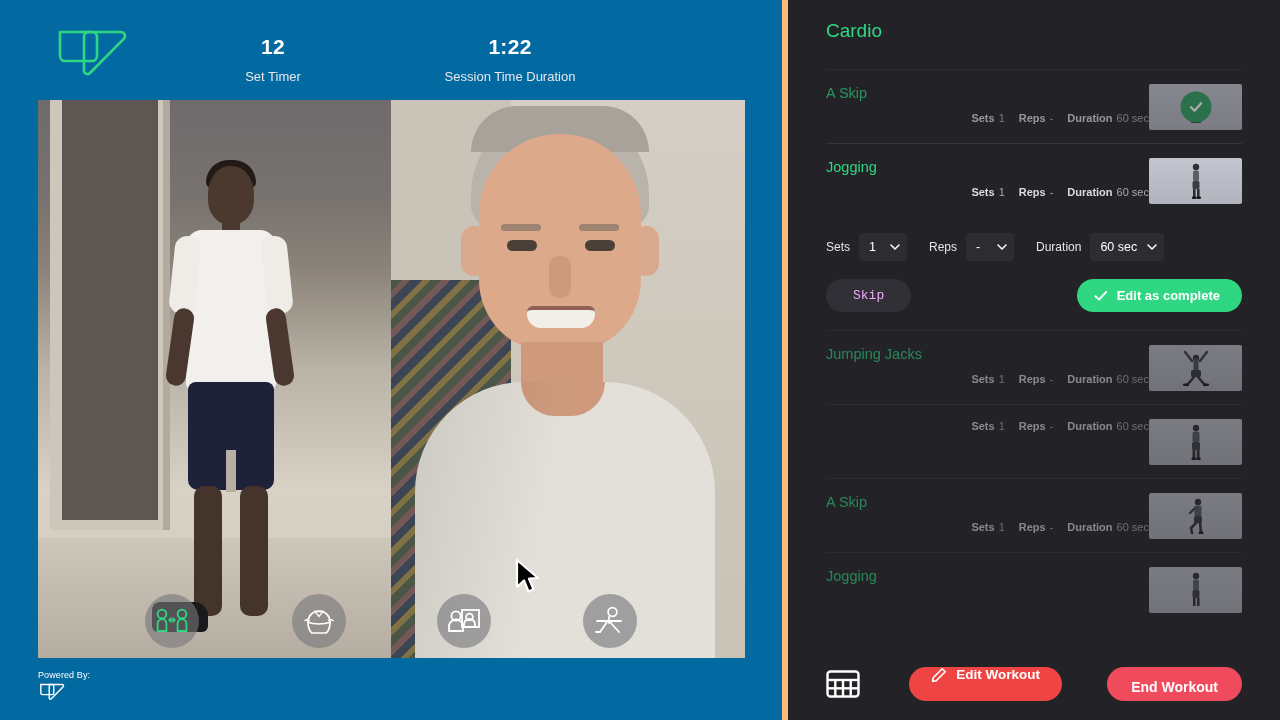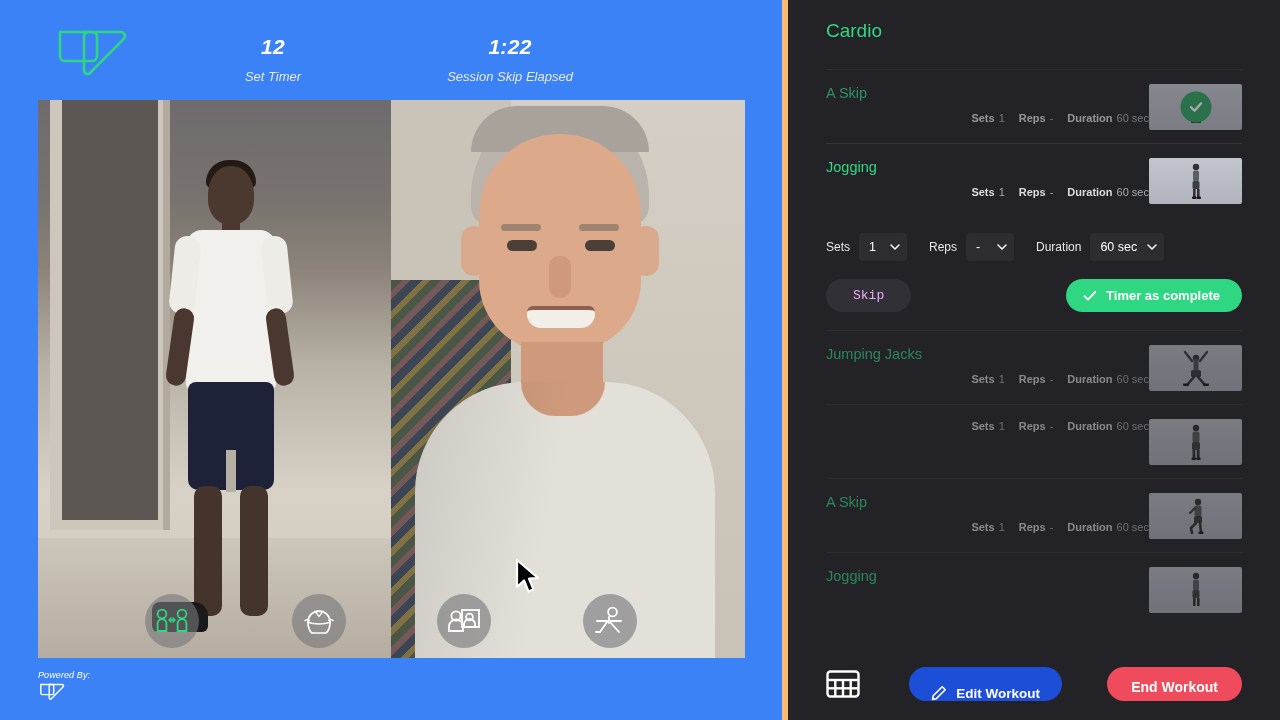--- a/index.html
+++ b/index.html
@@ -8,23 +8,22 @@
     background: #1c1c20;
     font-family: "Liberation Sans", sans-serif;
     overflow: hidden;
   }
   #app { position: relative; width: 1280px; height: 720px; display: flex; }
 
   
   .left-pane {
     position: relative;
     width: 782px; height: 720px;
-    background: #3b82f6;
+    background: #0369a1;
     flex: 0 0 782px;
-    font-style: italic;
   }
   .top-bar {
     position: relative;
     height: 100px;
     display: flex;
     align-items: flex-start;
   }
   .logo-wrap {
     position: absolute; left: 52px; top: 26px;
     width: 80px; height: 52px;
@@ -232,25 +231,25 @@
   }
 
   .panel-footer {
     flex: 0 0 auto;
     height: 72px;
     display: flex; align-items: center; justify-content: space-between;
     padding: 0 38px;
   }
   .grid-icon-btn { width: 38px; height: 32px; display: flex; align-items: center; }
   .btn-edit {
-    background: #1d4ed8; color: #ffffff;
+    background: #ef4444; color: #ffffff;
     border: none; border-radius: 19px;
     height: 34px; padding: 0 22px;
     font-size: 13.5px; font-weight: bold; font-family: inherit;
-    display: flex; align-items: flex-end; gap: 9px;
+    display: flex; align-items: flex-start; gap: 9px;
   }
   .btn-end {
     background: #ef4b5c; color: #ffffff;
     border: none; border-radius: 19px;
     height: 34px; padding: 12px 24px;
     font-size: 14px; font-weight: bold; font-family: inherit;
   }
 </style>
 </head>
 <body>
@@ -268,21 +267,21 @@
         </svg>
       </div>
 
       <div class="timer-block set">
         <div class="timer-value">12</div>
         <div class="timer-label">Set Timer</div>
       </div>
 
       <div class="timer-block session">
         <div class="timer-value">1:22</div>
-        <div class="timer-label">Session Skip Elapsed</div>
+        <div class="timer-label">Session Time Duration</div>
       </div>
     </div>
 
     <div class="video-stage">
 
       <div class="video-half left">
         <div class="vid-l-bg"></div>
         <div class="vid-l-doorframe">
           <div class="vid-l-doorin"></div>
         </div>
@@ -457,21 +456,21 @@
               </svg>
           </div>
         </div>
 
         <div class="btn-row">
           <button class="btn-skip">Skip</button>
           <button class="btn-complete">
             <svg width="14" height="12" viewBox="0 0 14 12">
                 <path d="M1.5 6.2 L5 9.6 L12.2 2" fill="none" stroke="#ffffff" stroke-width="1.9" stroke-linecap="round" stroke-linejoin="round"></path>
               </svg>
-            <span>Timer as complete</span>
+            <span>Edit as complete</span>
           </button>
         </div>
       </div>
 
       <div class="ex-item">
         <div class="ex-info">
           <div class="ex-name">Jumping Jacks</div>
           <div class="ex-meta">
             <span class="k">Sets</span><span class="v">1</span><span class="sep"></span><span class="k">Reps</span><span class="v">-</span><span class="sep"></span><span class="k">Duration</span><span class="v">60 sec</span>
           </div>

